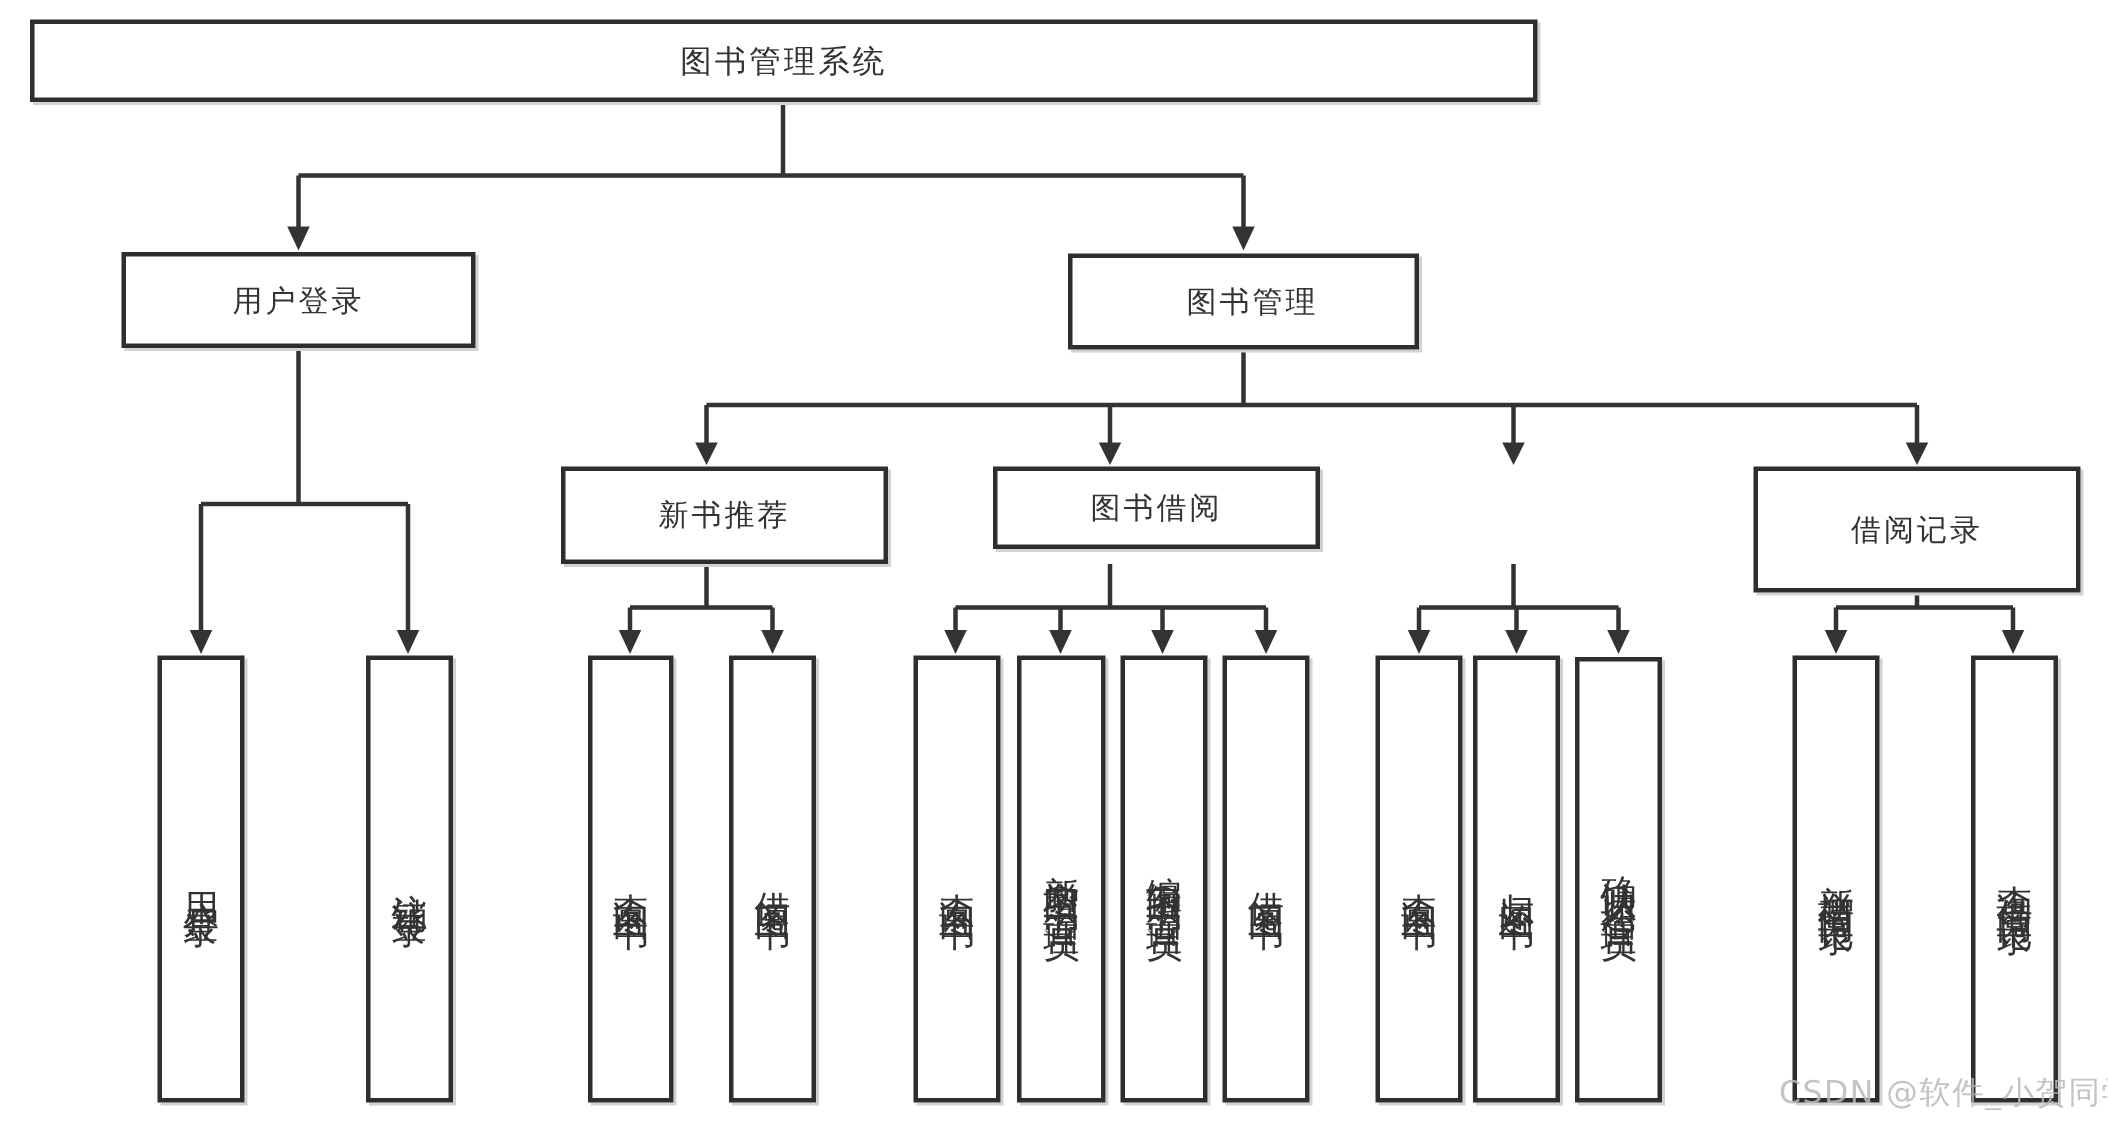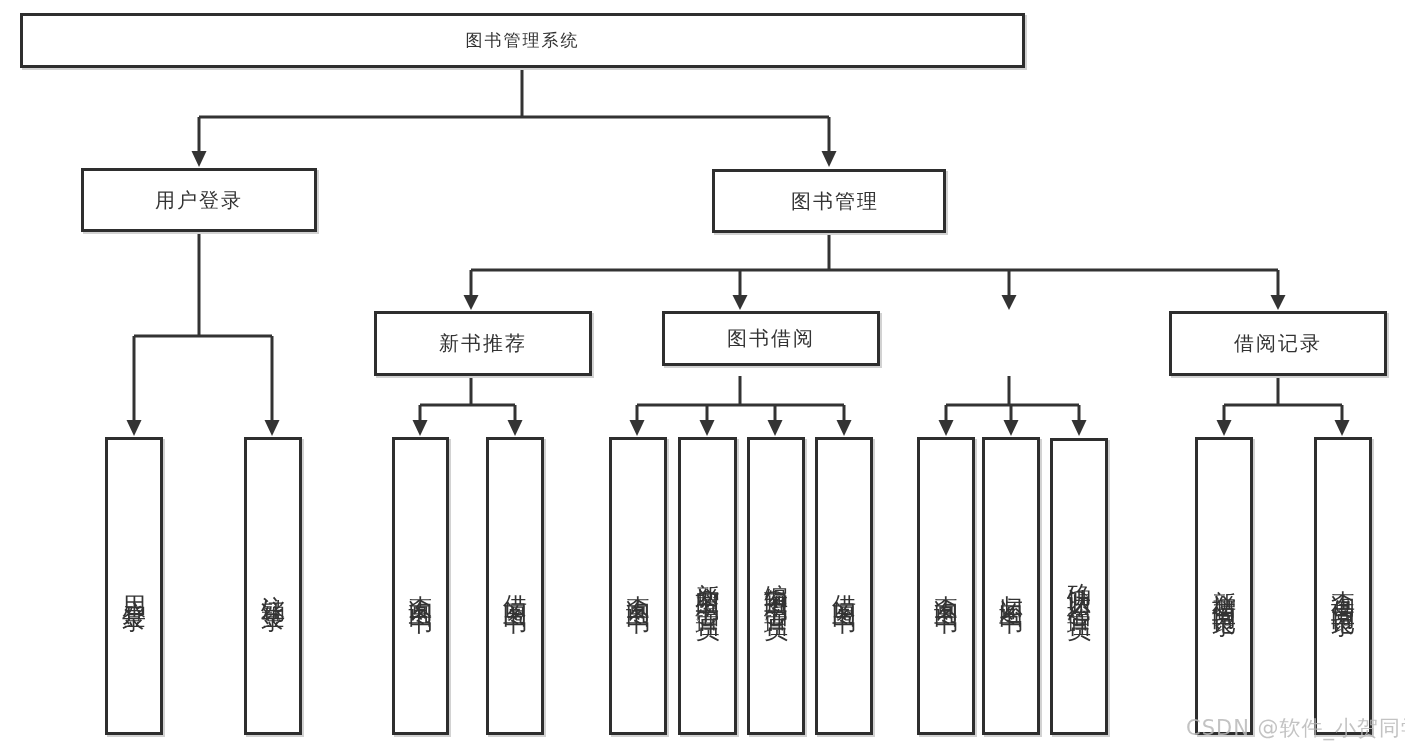--- a/index.html
+++ b/index.html
@@ -15,21 +15,21 @@
   .node{
     position:absolute;
     background:#ffffff;
     border:3px solid #2e2e2e;
     box-shadow:2px 2px 0 #d2d2d2;
     display:flex;align-items:center;justify-content:center;
     box-sizing:border-box;
     color:#333333;
   }
   .h-label{font-size:20px;letter-spacing:2px;white-space:nowrap;}
-  .root .h-label{font-size:17px;}
+  .root .h-label{font-size:21px;}
   .vnode span{
     writing-mode:vertical-rl;
     text-orientation:mixed;
     font-size:24px;
     letter-spacing:5px;
     line-height:1;
     white-space:nowrap;
   }
   #watermark{
     position:absolute;
@@ -130,21 +130,21 @@
   <div class="node" style="left:712px;top:169px;width:234px;height:64px;padding-left:12px;">
     <span class="h-label">图书管理</span>
   </div>
 
   <div class="node" style="left:374px;top:311px;width:218px;height:65px;">
     <span class="h-label">新书推荐</span>
   </div>
   <div class="node" style="left:644px;top:311px;width:218px;height:55px;margin-left:18px;">
     <span class="h-label">图书借阅</span>
   </div>
-  <div class="node" style="left:1169px;top:311px;width:218px;height:65px;">
+  <div class="node" style="left:1169px;top:311px;width:218px;height:84px;">
     <span class="h-label">借阅记录</span>
   </div>
 
   <div class="node vnode" style="left:105px;top:437px;width:58px;height:298px;">
     <span>用户登录</span>
   </div>
   <div class="node vnode" style="left:244px;top:437px;width:58px;height:298px;">
     <span>注销登录</span>
   </div>
 

